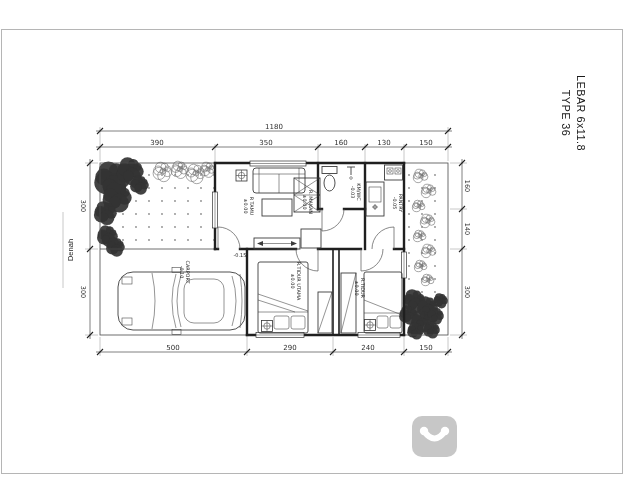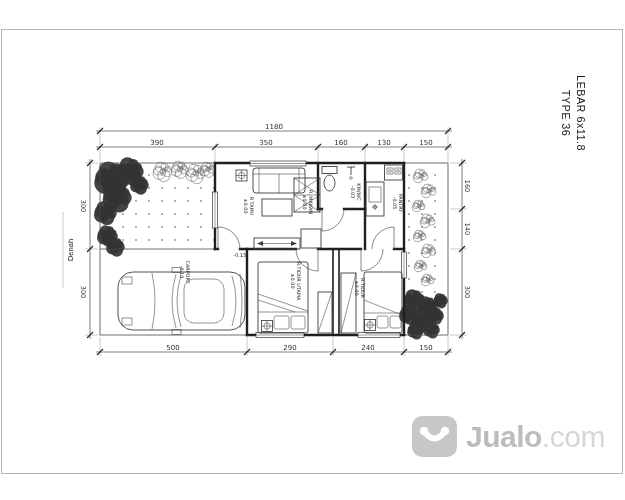--- a/index.html
+++ b/index.html
@@ -512,16 +512,15 @@
   </svg>
 
   <div class="wm">
     <div class="wm-icon">
       <svg width="45" height="41" viewBox="0 0 45 41">
         <path d="M12 15 Q 22.5 30 33 15" stroke="#fff" stroke-width="6" fill="none" stroke-linecap="round"></path>
         <circle cx="12" cy="15" r="4.2" fill="#fff"></circle>
         <circle cx="33" cy="15" r="4.2" fill="#fff"></circle>
       </svg>
     </div>
-    <div class="wm-text"><span>Jualo</span><span class="wm-tld">.com</span></div>
   </div>
 
 </div>
 
 </body></html>

